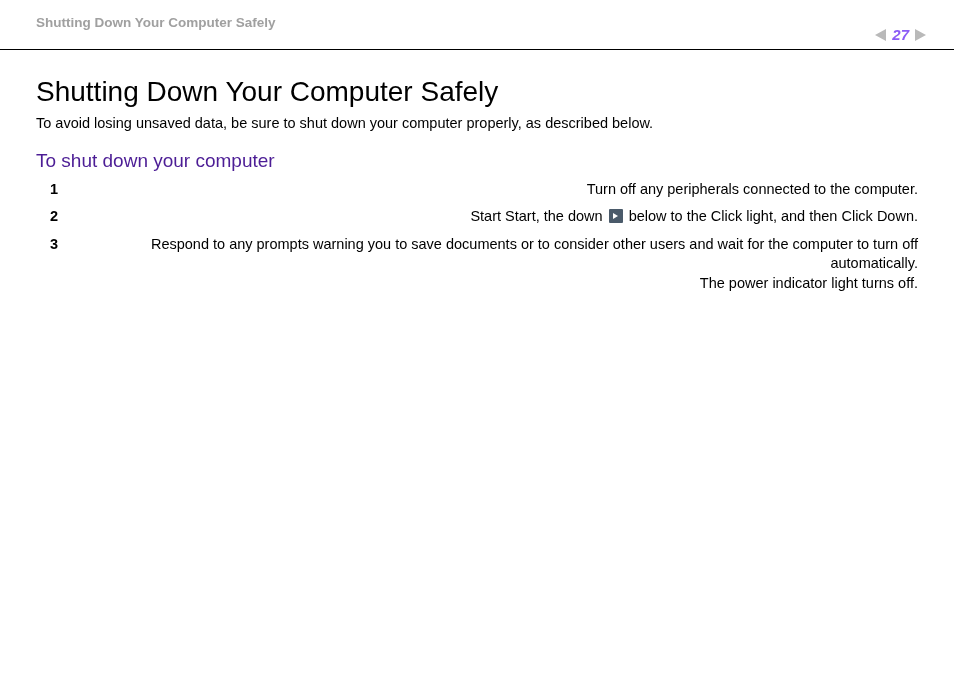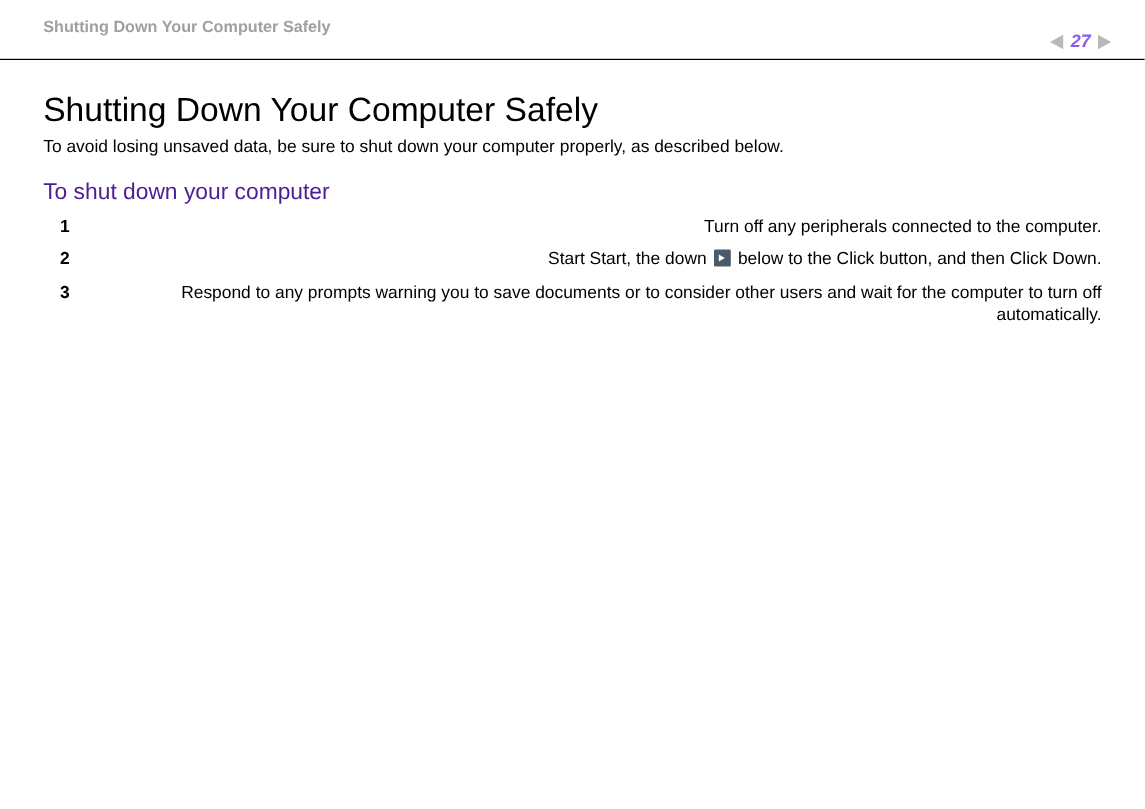--- a/index.html
+++ b/index.html
@@ -133,24 +133,25 @@
     <h1 class="page-title">Shutting Down Your Computer Safely</h1>
     <p class="intro">To avoid losing unsaved data, be sure to shut down your computer properly, as described below.</p>
     <h2 class="subtitle">To shut down your computer</h2>
 
     <ol class="steps">
       <li>
         <div class="step-body">Turn off any peripherals connected to the computer.</div>
       </li>
       <li>
         <div class="step-body">
-          <span>Start </span><b>Start</b><span>, the down </span><span class="inline-icon"></span><span> below to the </span><b>Click</b><span> button, and then </span><b>Click Down</b><span>.</span>
+          <span>Start </span><b>Start</b><span>, the down </span><span class="inline-icon"></span><span> below to the </span><b>Click</b><span> light, and then </span><b>Click Down</b><span>.</span>
         </div>
       </li>
       <li>
         <div class="step-body">
           <span>Respond to any prompts warning you to save documents or to consider other users and wait for the computer to turn off automatically.</span><br>
+          <span>The power indicator light turns off.</span>
         </div>
       </li>
     </ol>
   </div>
 
 </div>
 
 </body></html>

